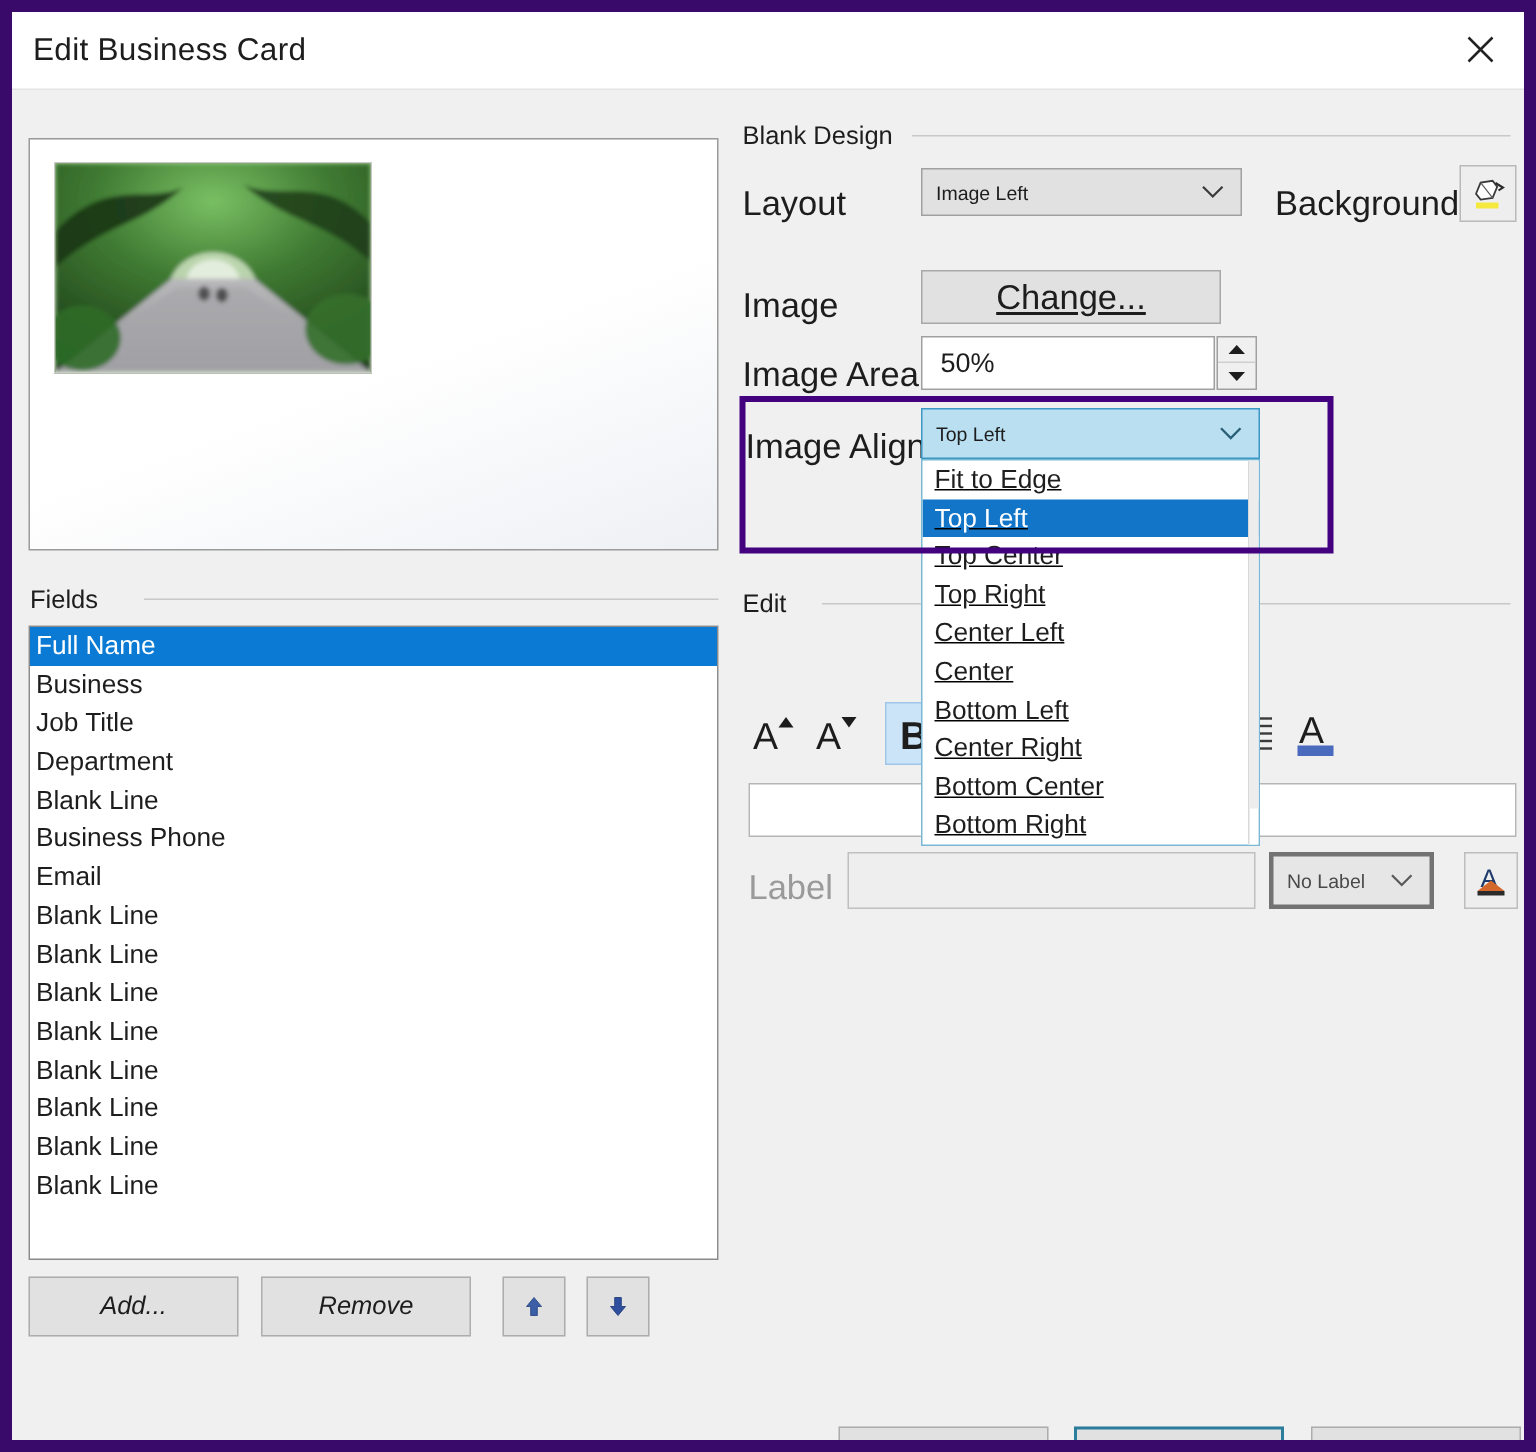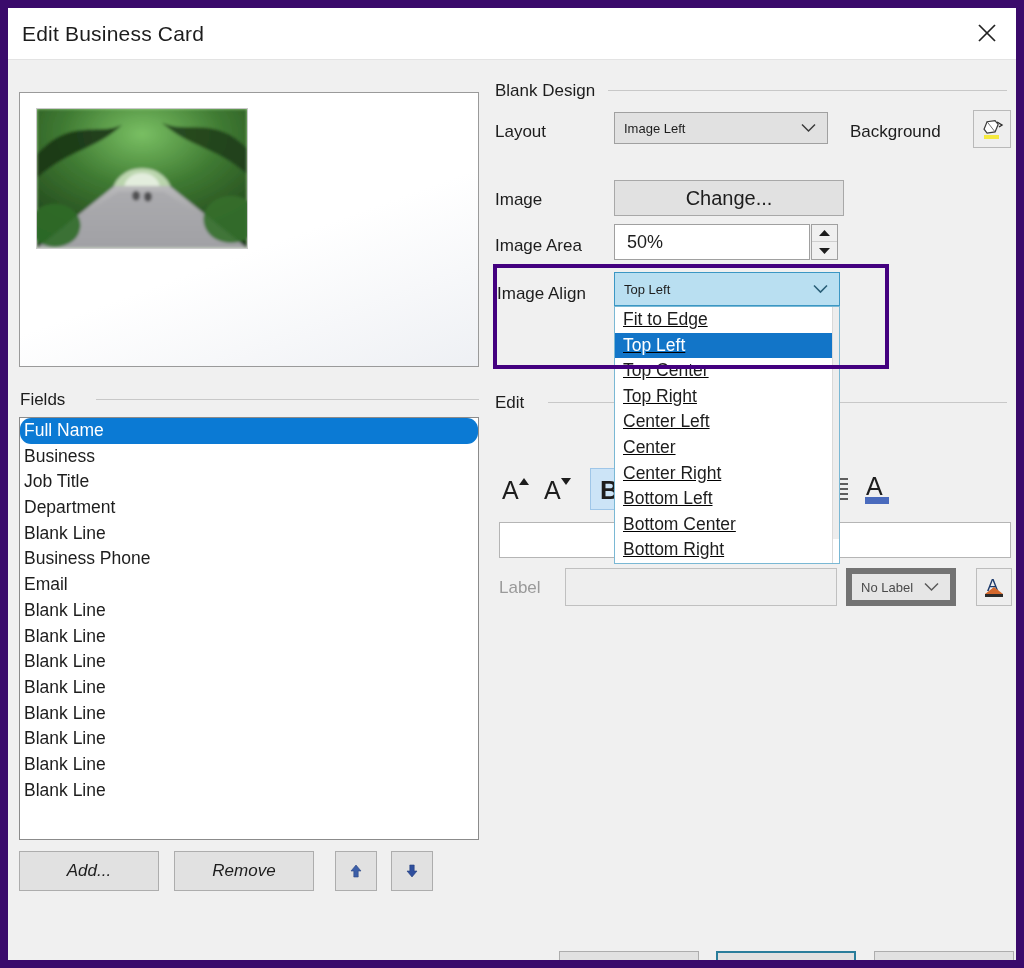--- a/index.html
+++ b/index.html
@@ -80,21 +80,20 @@
     width: 460px; height: 423px;
     background: #ffffff;
     border: 1px solid #8b8b8b;
     overflow: hidden;
   }
   .field-row {
     height: 25.7px; line-height: 25.7px;
     font-size: 17.5px; color: #1d1d1d;
     padding-left: 4px;
     white-space: nowrap;
-    border-radius: 11px;
   }
   .field-row.indent { }
   .field-row.selected {
     background: #0b7ad4; color: #ffffff;
   }
 
   
   .btn {
     position: absolute;
     background: #e1e1e1;
@@ -110,21 +109,21 @@
   #btn-remove { left: 166px; top: 791px; width: 140px; height: 40px; }
   #btn-up     { left: 327px; top: 791px; width: 42px;  height: 40px; }
   #btn-down   { left: 383px; top: 791px; width: 42px;  height: 40px; }
 
   
   #card-cap  { left: 487px; top: 21px; }
   #card-rule { left: 600px; top: 30px; width: 399px; }
 
   .row-label {
     position: absolute;
-    font-size: 17px; color: #1d1d1d;
+    font-size: 23px; color: #1d1d1d;
     white-space: nowrap;
   }
   .combo {
     position: absolute;
     background: #e1e1e1;
     border: 1px solid #a0a0a0;
     font-size: 13px; color: #1d1d1d;
     display: flex; align-items: center;
     padding-left: 9px;
     cursor: pointer;
@@ -150,25 +149,26 @@
     position: absolute; left: 965px; top: 50px;
     width: 38px; height: 38px;
     background: #eeeeee; border: 1px solid #b9b9b9;
     display: flex; align-items: center; justify-content: center;
     cursor: pointer;
   }
 
   
   #lbl-image { left: 487px; top: 130px; }
   #btn-change {
-    left: 606px; top: 120px; width: 230px; height: 36px;
+    left: 606px; top: 120px; width: 200px; height: 36px;
     position: absolute; background: #e1e1e1; border: 1px solid #a8a8a8;
-    font-size: 20px; color: #1d1d1d;
-    display: flex; align-items: center; justify-content: center;
-    cursor: pointer;
+    font-size: 23px; color: #1d1d1d;
+    display: flex; align-items: center; justify-content: center;
+    cursor: pointer;
+    text-decoration: underline;
   }
 
   
   #lbl-imagearea { left: 487px; top: 176px; }
   #txt-imagearea { left: 606px; top: 164px; width: 196px; height: 36px; font-size: 18px; padding-left: 12px; }
   #spin-imagearea {
     position: absolute; left: 803px; top: 164px;
     width: 27px; height: 36px;
     border: 1px solid #a0a0a0; background: #f0f0f0;
   }
@@ -245,21 +245,21 @@
     position: absolute;
   }
 
   #lbl-label { left: 491px; top: 518px; color: #9a9a9a; }
   #txt-label {
     left: 557px; top: 508px; width: 272px; height: 38px;
     background: #eeeeee; border: 1px solid #c0c0c0;
   }
   #combo-label {
     left: 838px; top: 508px; width: 110px; height: 38px;
-    background: #e6e6e6; border: 6px solid #737373;
+    background: #e6e6e6; border: 3px solid #737373;
     color: #4a4a4a;
   }
   #btn-labelcolor {
     position: absolute; left: 968px; top: 508px;
     width: 36px; height: 38px;
     background: #eeeeee; border: 1px solid #bdbdbd;
     display: flex; align-items: center; justify-content: center;
     cursor: pointer;
   }
 
@@ -476,22 +476,22 @@
       </span>
     </div>
 
     <div id="dropdown">
       <div class="dd-item">Fit to Edge</div>
         <div class="dd-item selected">Top Left</div>
         <div class="dd-item">Top Center</div>
         <div class="dd-item">Top Right</div>
         <div class="dd-item">Center Left</div>
         <div class="dd-item">Center</div>
+        <div class="dd-item">Bottom Left</div>
         <div class="dd-item">Center Right</div>
-        <div class="dd-item">Bottom Left</div>
         <div class="dd-item">Bottom Center</div>
         <div class="dd-item">Bottom Right</div>
         <div id="dd-scroll">
         <div id="dd-thumb"></div>
       </div>
     </div>
 
     <div id="focus-box"></div>
 
     <div class="btn" id="btn-reset">Reset Card</div>

